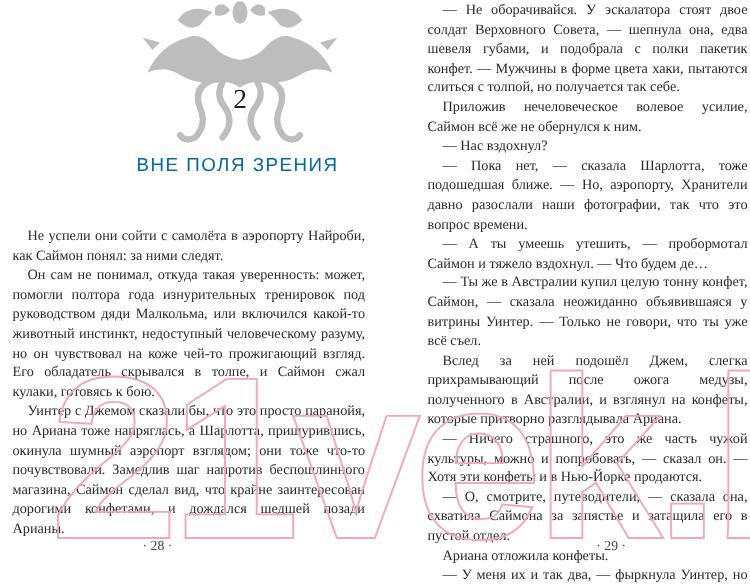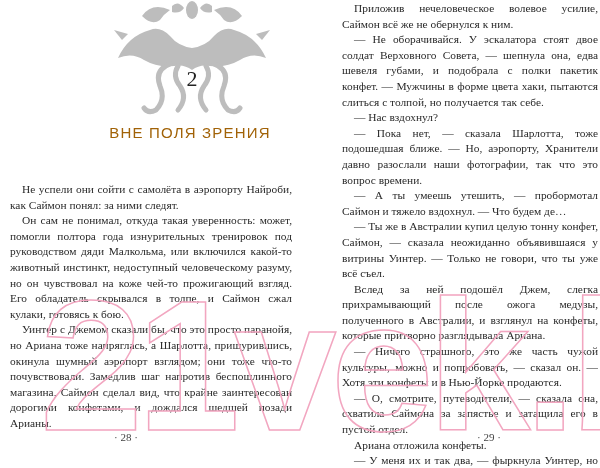--- a/index.html
+++ b/index.html
@@ -10,21 +10,21 @@
     .page { position: absolute; top: 0; height: 468px; }
     .page-left { left: 0; width: 300px; }
     .page-right { left: 300px; width: 300px; }
     .ornament { position: absolute; left: 112px; top: 0; width: 160px; height: 116px; }
     .chapter-num {
       position: absolute; left: 172px; top: 66px; width: 40px; text-align: center;
       font-size: 22px; color: #222;
     }
     .chapter-title {
       position: absolute; left: 40px; top: 124px; width: 300px; text-align: center;
-      font-family: "Liberation Sans", "DejaVu Sans", sans-serif; font-size: 15px; letter-spacing: 1.2px; color: #a16207;
+      font-family: "Liberation Sans", "DejaVu Sans", sans-serif; font-size: 15px; letter-spacing: 1.2px; color: #0369a1;
     }
     .text-block { position: absolute; font-size: 11.4px; line-height: 15.6px; text-align: justify; }
     .left-text { left: 10px; top: 182px; width: 282px; }
     .right-text { left: 42px; top: 1px; width: 256px; }
     .text-block p { margin: 0; text-indent: 12px; }
     .page-num {
       position: absolute; top: 431px; width: 60px; text-align: center; font-size: 11px; color: #444;
     }
     .left-num { left: 96px; }
     .right-num { left: 159px; text-align: center; }
@@ -65,22 +65,22 @@
     <p>Не успели они сойти с самолёта в аэропорту Найроби, как Саймон понял: за ними следят.</p>
     <p>Он сам не понимал, откуда такая уверенность: может, помогли полтора года изнурительных тренировок под руководством дяди Малкольма, или включился какой-то животный инстинкт, недоступный человеческому разуму, но он чувствовал на коже чей-то прожигающий взгляд. Его обладатель скрывался в толпе, и Саймон сжал кулаки, готовясь к бою.</p>
     <p>Уинтер с Джемом сказали бы, что это просто паранойя, но Ариана тоже напряглась, а Шарлотта, прищурившись, окинула шумный аэропорт взглядом; они тоже что-то почувствовали. Замедлив шаг напротив беспошлинного магазина, Саймон сделал вид, что крайне заинтересован дорогими конфетами, и дождался шедшей позади Арианы.</p>
   </div>
 
   <div class="page-num left-num">· 28 ·</div>
 </div>
 
 <div class="page page-right">
   <div class="text-block right-text">
+    <p>— Не оборачивайся. У эскалатора стоят двое солдат Верховного Совета, — шепнула она, едва шевеля губами, и подобрала с полки пакетик конфет. — Мужчины в форме цвета хаки, пытаются слиться с толпой, но получается так себе.</p>
     <p>Приложив нечеловеческое волевое усилие, Саймон всё же не обернулся к ним.</p>
-    <p>— Не оборачивайся. У эскалатора стоят двое солдат Верховного Совета, — шепнула она, едва шевеля губами, и подобрала с полки пакетик конфет. — Мужчины в форме цвета хаки, пытаются слиться с толпой, но получается так себе.</p>
     <p>— Нас вздохнул?</p>
     <p>— Пока нет, — сказала Шарлотта, тоже подошедшая ближе. — Но, аэропорту, Хранители давно разослали наши фотографии, так что это вопрос времени.</p>
     <p>— А ты умеешь утешить, — пробормотал Саймон и тяжело вздохнул. — Что будем де…</p>
     <p>— Ты же в Австралии купил целую тонну конфет, Саймон, — сказала неожиданно объявившаяся у витрины Уинтер. — Только не говори, что ты уже всё съел.</p>
     <p>Вслед за ней подошёл Джем, слегка прихрамывающий после ожога медузы, полученного в Австралии, и взглянул на конфеты, которые притворно разглядывала Ариана.</p>
     <p>— Ничего страшного, это же часть чужой культуры, можно и попробовать, — сказал он. — Хотя эти конфеты и в Нью-Йорке продаются.</p>
     <p>— О, смотрите, путеводители, — сказала она, схватила Саймона за запястье и затащила его в пустой отдел.</p>
     <p>Ариана отложила конфеты.</p>
     <p>— У меня их и так два, — фыркнула Уинтер, но всё же потянулась за ними вместе с остальными.</p>
   </div>

